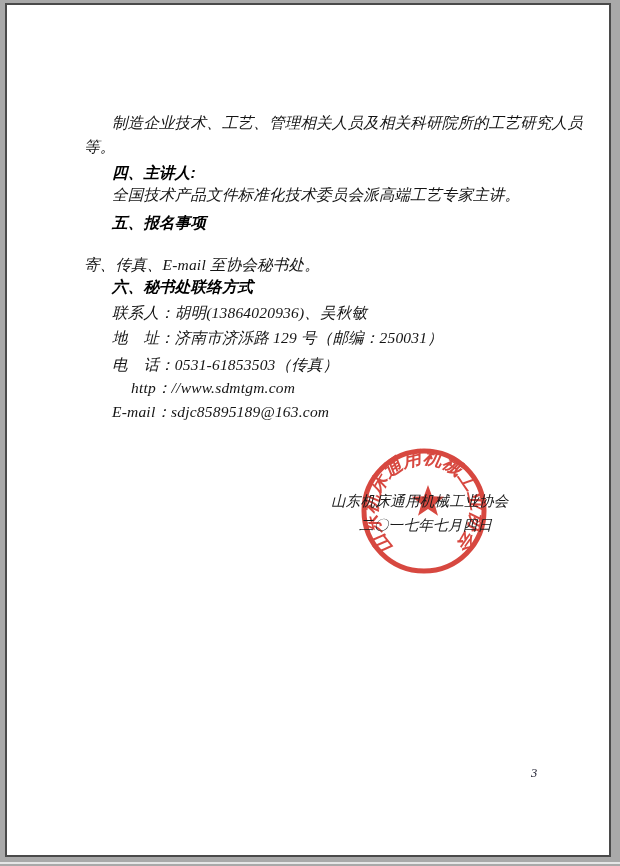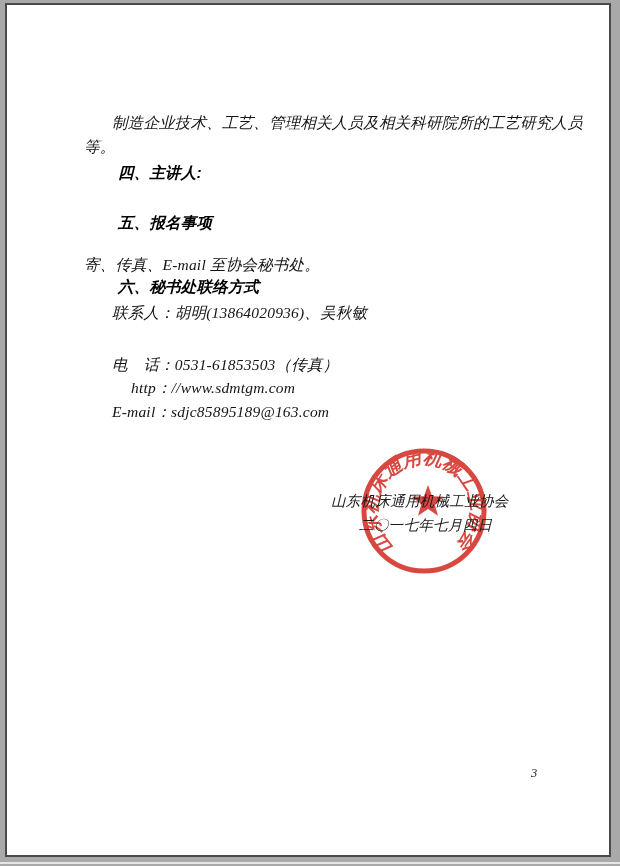--- a/index.html
+++ b/index.html
@@ -42,21 +42,20 @@
     color: #141414;
     white-space: pre;
     letter-spacing: 0.2px;
   }
   .cont { left: 77px; }
   .heading {
     font-family: "Liberation Sans", sans-serif;
     font-weight: bold;
     font-size: 15.5px;
     color: #000000;
-    margin-left: 6px;
   }
   .l-intro1 { top: 109px; }
   .l-intro2 { top: 133px; }
   .l-h4    { top: 159px; }
   .l-p4    { top: 181px; }
   .l-h5    { top: 209px; }
   .l-p5a   { top: 231px; }
   .l-p5b   { top: 251px; }
   .l-h6    { top: 273px; }
   .l-c1    { top: 299px; }
@@ -95,26 +94,28 @@
 <body>
 
 <div class="viewer">
 
   <div class="page">
 
     <div class="line l-intro1">制造企业技术、工艺、管理相关人员及相关科研院所的工艺研究人员</div>
     <div class="line cont l-intro2">等。</div>
 
     <div class="line heading l-h4">四、主讲人:</div>
+    <div class="line l-p4">全国技术产品文件标准化技术委员会派高端工艺专家主讲。</div>
 
     <div class="line heading l-h5">五、报名事项</div>
     <div class="line heading l-h6">六、秘书处联络方式</div>
 
     <div class="line cont l-p5b">寄、传真、E-mail 至协会秘书处。</div>
     <div class="line l-c1">联系人：胡明(13864020936)、吴秋敏</div>
+    <div class="line l-c2">地　址：济南市济泺路 129 号（邮编：250031）</div>
     <div class="line l-c3">电　话：0531-61853503（传真）</div>
     <div class="line l-c4">http：//www.sdmtgm.com</div>
     <div class="line l-c5">E-mail：sdjc85895189@163.com</div>
 
     <div class="stamp">
       <svg viewBox="0 0 132 132" width="132" height="132">
         <defs>
           <path id="seal-arc" d="M 35.8 102 A 47 47 0 1 1 96.2 102" fill="none"></path>
         </defs>
         <circle cx="66" cy="66" r="60" fill="none" stroke-width="5" stroke="#d22f26"></circle>

